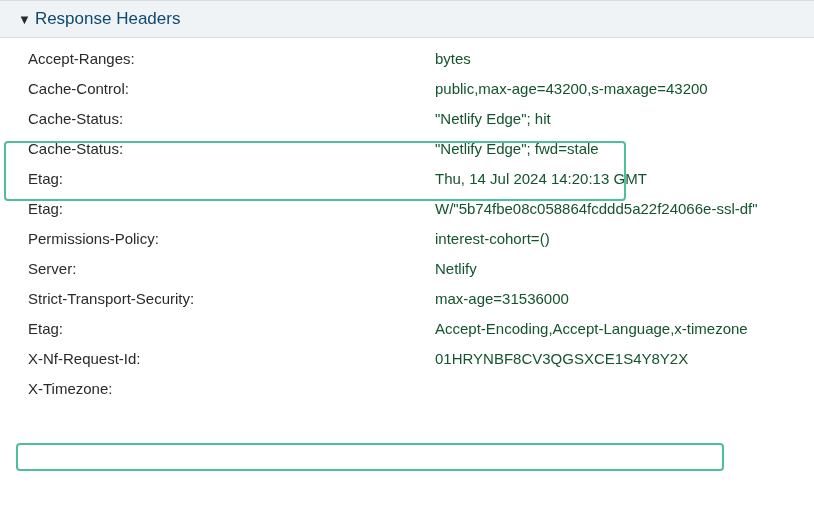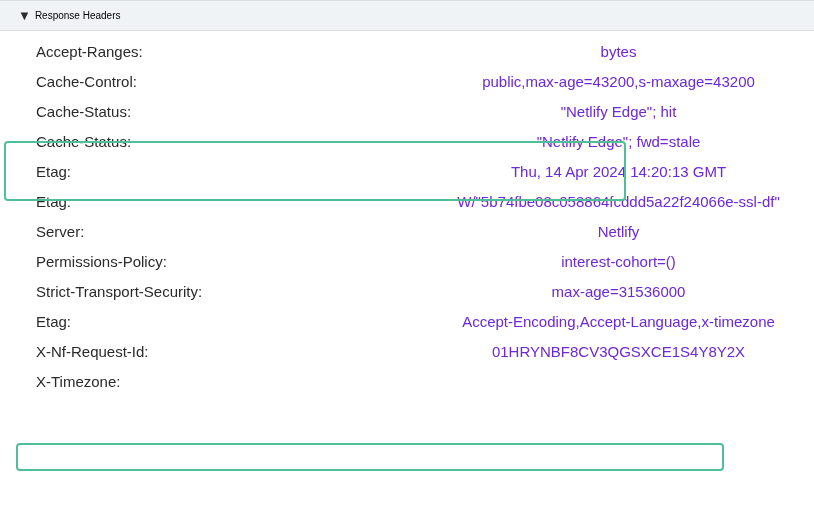--- a/index.html
+++ b/index.html
@@ -25,42 +25,41 @@
   }
   .section-header .tri {
     display: inline-block;
     font-size: 13px;
     line-height: 1;
     color: #2a2a2a;
     position: relative;
     top: 0px;
   }
   .section-header .title {
-    font-size: 10px;
-    color: #000000;
+    font-size: 17px;
+    color: #0c4a6e;
   }
   .rows {
-    padding: 6px 0 14px 16px;
+    padding: 6px 0 14px 8px;
   }
   .row {
     display: flex;
     padding: 4px 20px;
     line-height: 22px;
     position: relative;
   }
   .row .key {
     width: 407px;
     flex: 0 0 407px;
     color: #2a2a2a;
   }
   .row .val {
     flex: 1 1 auto;
-    color: #6d28d9;
+    color: #14532d;
     word-break: break-all;
-    text-align: center;
   }
   .hl-box {
     position: absolute;
     border: 2px solid #4fbf9a;
     border-radius: 4px;
     pointer-events: none;
   }
 </style>
 </head>
 <body>
@@ -82,33 +81,33 @@
     <div class="row">
         <span class="key">Cache-Status:</span>
         <span class="val">"Netlify Edge"; hit</span>
       </div>
     <div class="row">
         <span class="key">Cache-Status:</span>
         <span class="val">"Netlify Edge"; fwd=stale</span>
       </div>
     <div class="row">
         <span class="key">Etag:</span>
-        <span class="val">Thu, 14 Apr 2024 14:20:13 GMT</span>
+        <span class="val">Thu, 14 Jul 2024 14:20:13 GMT</span>
       </div>
     <div class="row">
         <span class="key">Etag:</span>
         <span class="val">W/"5b74fbe08c058864fcddd5a22f24066e-ssl-df"</span>
       </div>
     <div class="row">
+        <span class="key">Permissions-Policy:</span>
+        <span class="val">interest-cohort=()</span>
+      </div>
+    <div class="row">
         <span class="key">Server:</span>
         <span class="val">Netlify</span>
-      </div>
-    <div class="row">
-        <span class="key">Permissions-Policy:</span>
-        <span class="val">interest-cohort=()</span>
       </div>
     <div class="row">
         <span class="key">Strict-Transport-Security:</span>
         <span class="val">max-age=31536000</span>
       </div>
     <div class="row">
         <span class="key">Etag:</span>
         <span class="val">Accept-Encoding,Accept-Language,x-timezone</span>
       </div>
     <div class="row">

